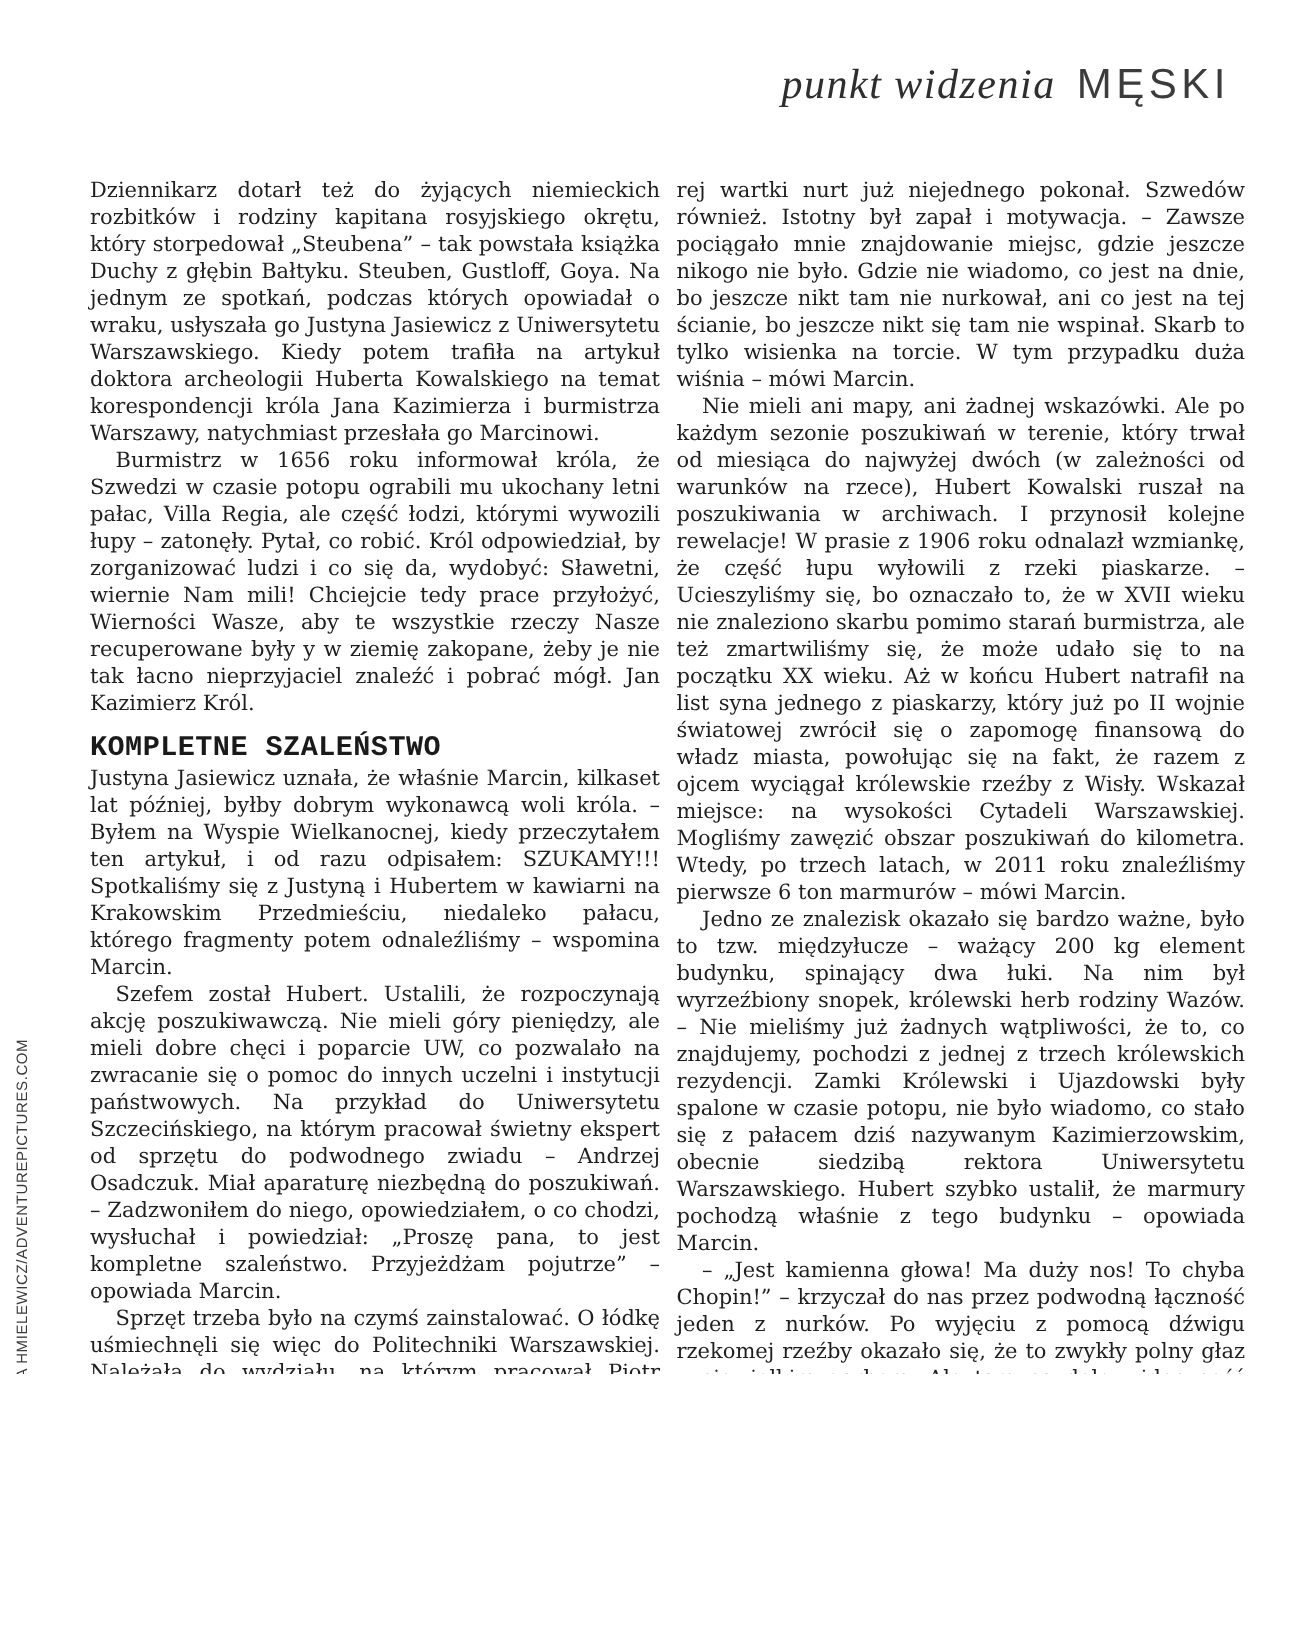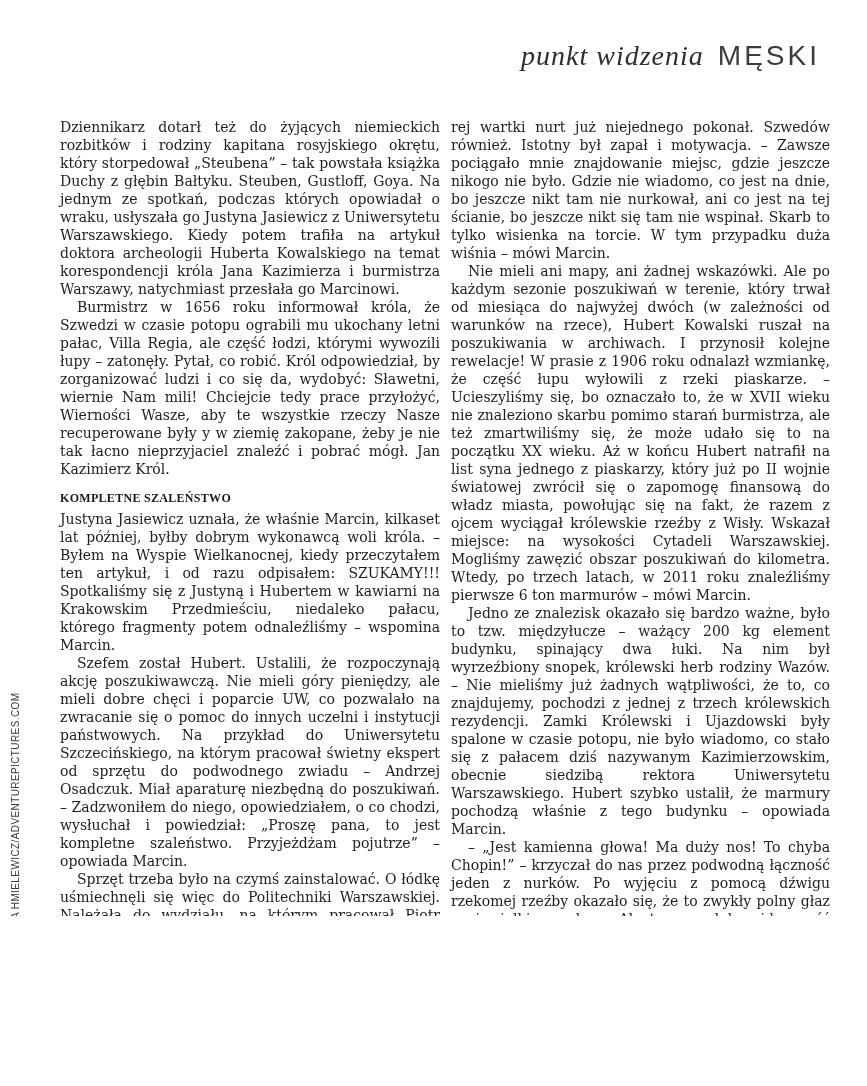--- a/index.html
+++ b/index.html
@@ -29,22 +29,22 @@
     position:absolute; top:118px; width:380px;
     font-size:14px; line-height:18px; text-align:justify;
     hyphens:none; color:#1e1e1e;
   }
   .col-left { left:60px; }
   .col-right { left:451px; width:379px; }
   .col p { margin:0; }
   .col p.indent { text-indent:17px; }
   .ital { }
   .section-heading {
-    font-family:Liberation Serif, serif; font-weight:bold;
-    font-size:12px; letter-spacing:0.3px; color:#1a1a1a;
+    font-family:Liberation Mono, monospace; font-weight:bold;
+    font-size:19px; letter-spacing:0.3px; color:#1a1a1a;
     margin:11px 0 3px 0; text-align:left;
   }
   
   .footer {
     position:absolute; top:1071px; right:37px; white-space:nowrap;
     font-family:Liberation Mono, monospace; font-size:15px;
     letter-spacing:0.8px; color:#3d3d3d;
   }
   .footer .sep { color:#b0b0b0; }
   .footer .mag { font-weight:bold; color:#232323; }

